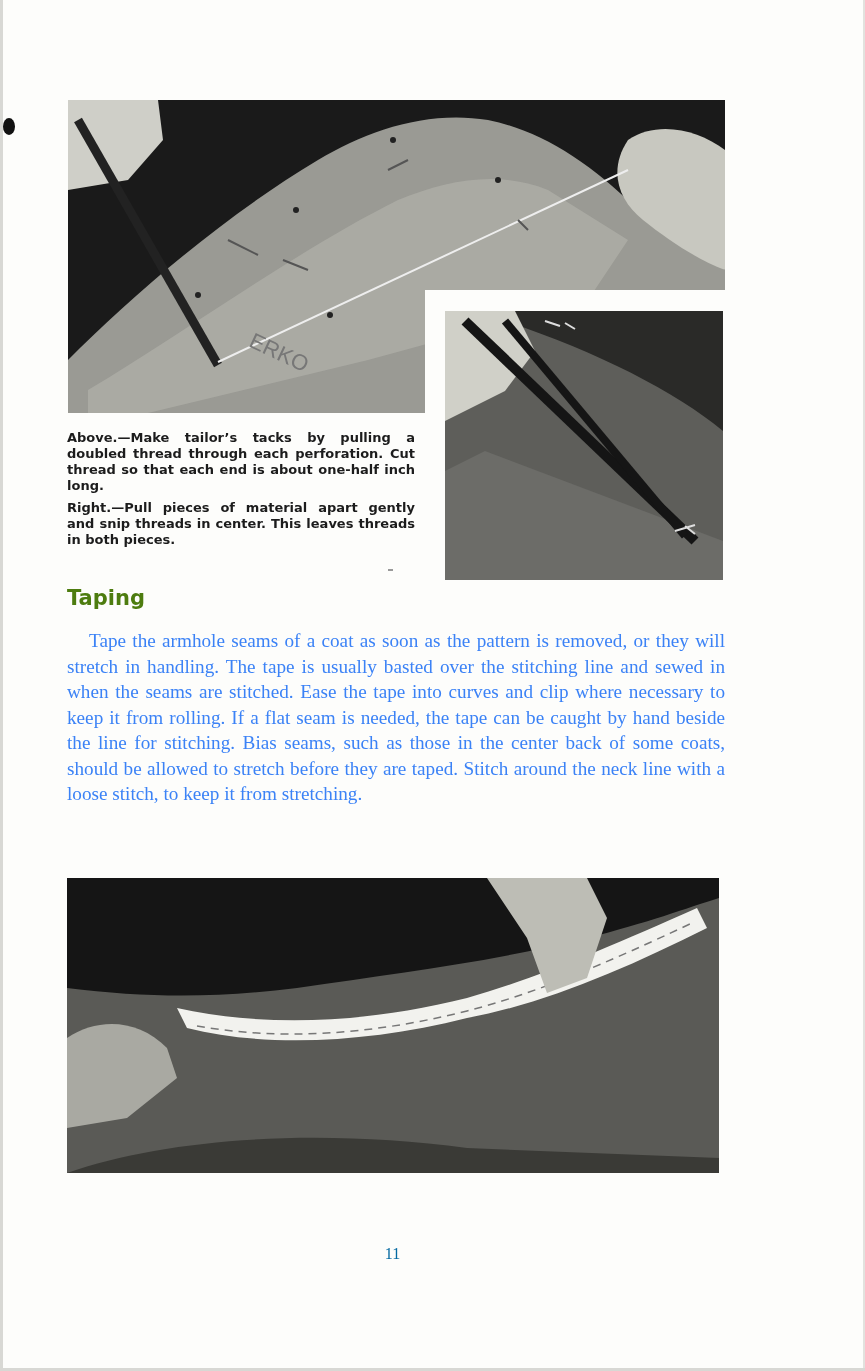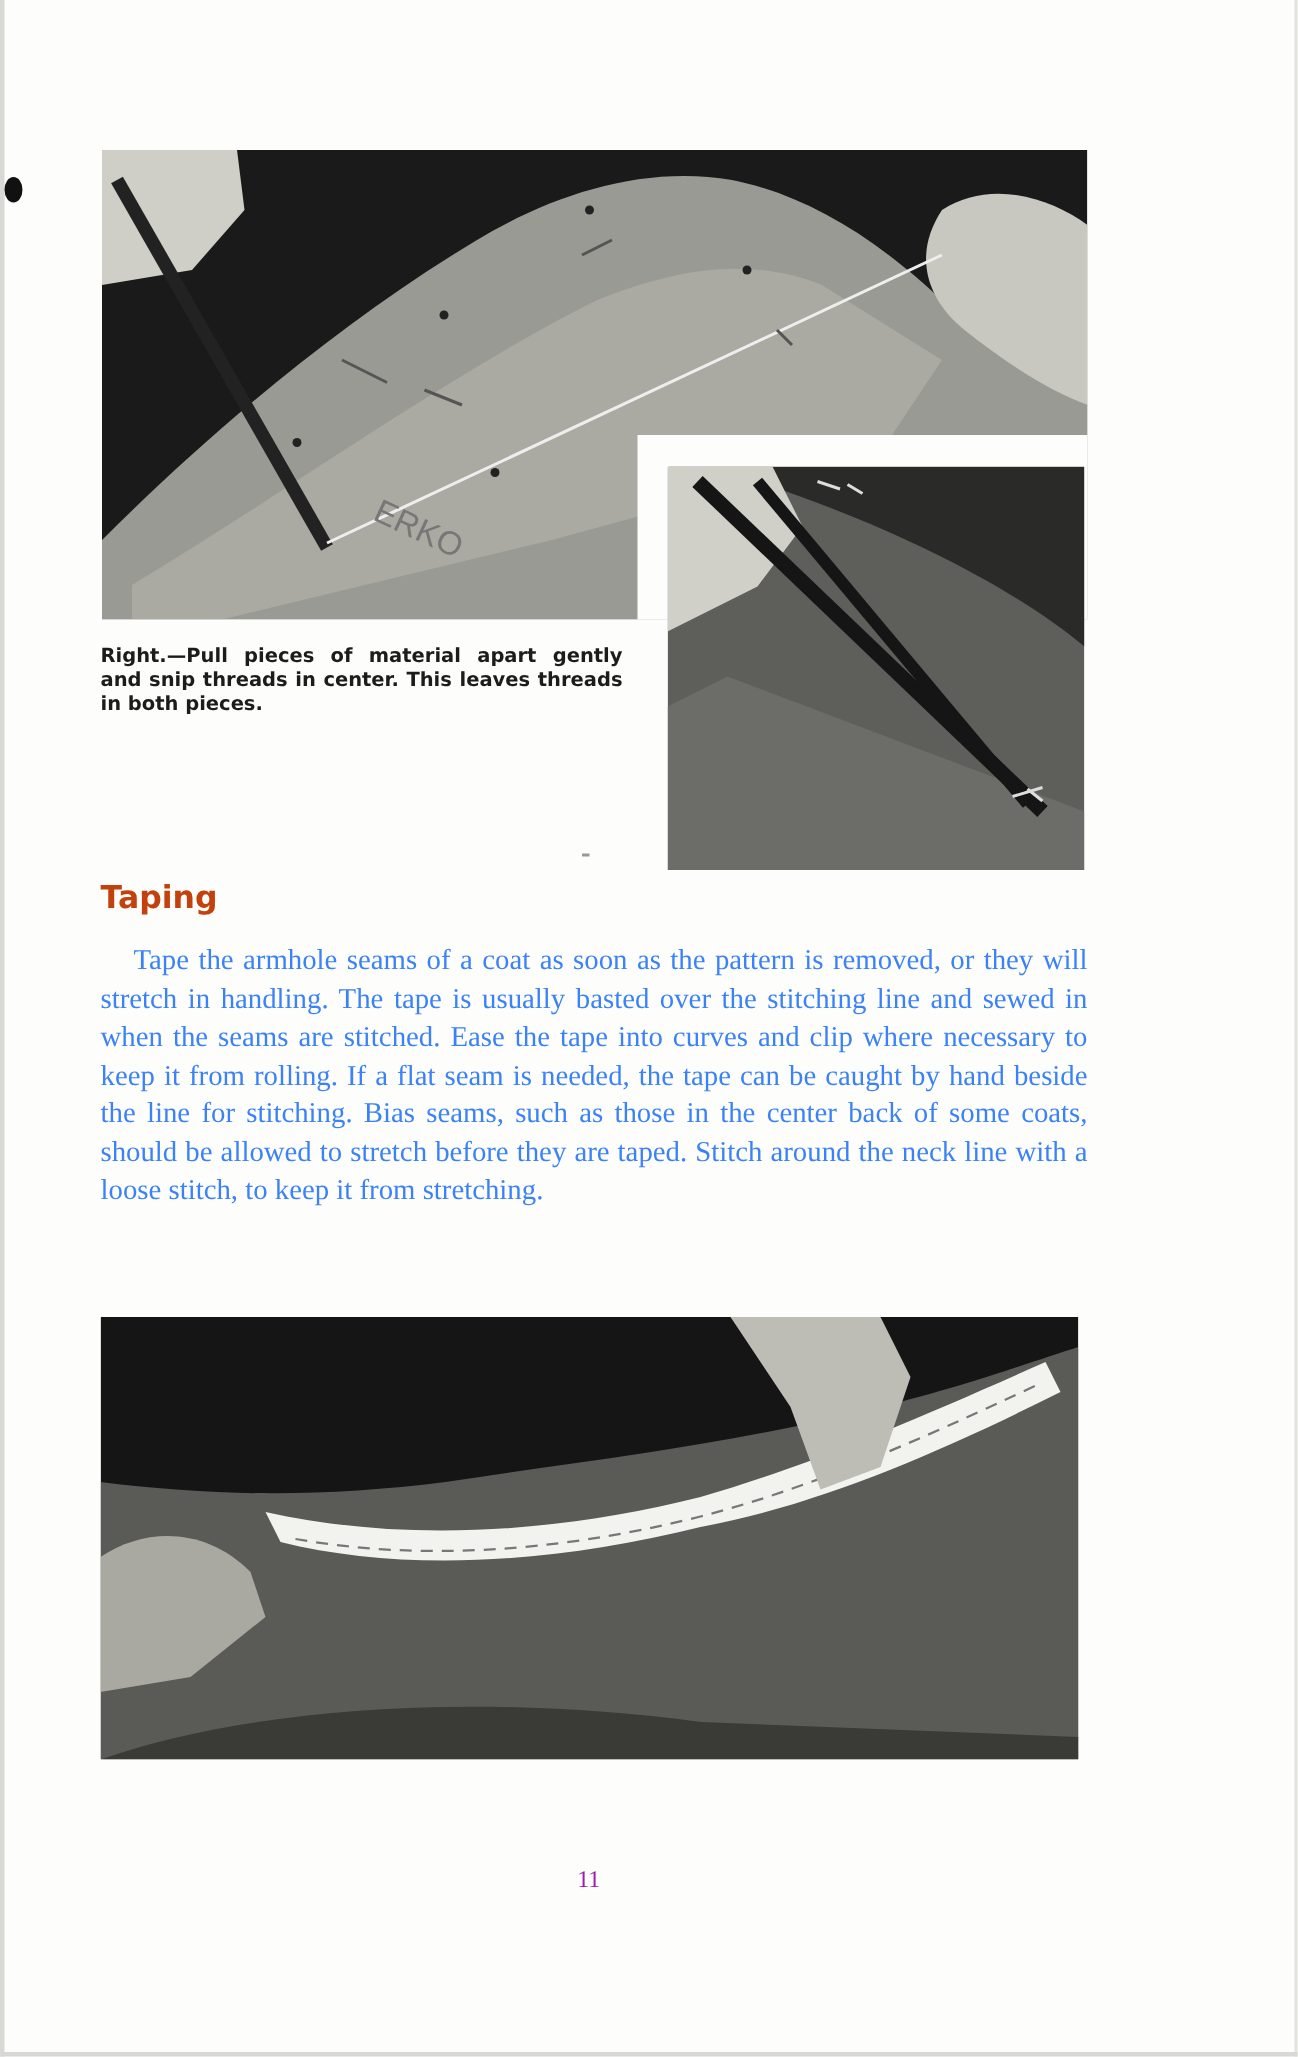--- a/index.html
+++ b/index.html
@@ -15,24 +15,24 @@
   #photo1 { left:68px; top:100px; width:657px; height:313px; }
   #photo1-mask { position:absolute; left:425px; top:290px; width:300px; height:123px; background:#fdfdfb; }
   #photo2 { left:445px; top:311px; width:278px; height:269px; }
   #photo3 { left:67px; top:878px; width:652px; height:295px; }
 
   .caption { position:absolute; font-family:"DejaVu Sans", sans-serif; font-weight:bold; color:#1c1c1c; }
   #caption-top { left:67px; top:430px; width:348px; font-size:13px; line-height:16px; text-align:justify; }
   #caption-top p { margin:0 0 6px 0; text-align:justify; text-align-last:left; }
   #caption-bottom { left:60px; top:1188px; width:670px; font-size:12.6px; line-height:17px; text-align:center; font-style:italic; }
 
-  #heading { position:absolute; left:67px; top:586px; font-family:"DejaVu Sans", sans-serif; font-weight:bold; font-size:21px; color:#c2410c; margin:0; }
+  #heading { position:absolute; left:67px; top:586px; font-family:"DejaVu Sans", sans-serif; font-weight:bold; font-size:21px; color:#4d7c0f; margin:0; }
   #body-text { position:absolute; left:67px; top:628px; width:658px; font-size:19.2px; line-height:25.5px;
                text-align:justify; text-indent:22px; margin:0; color:#3b82f6; }
-  #page-number { position:absolute; left:0; width:785px; top:1245px; text-align:center; font-size:16px; color:#a21caf; }
+  #page-number { position:absolute; left:0; width:785px; top:1245px; text-align:center; font-size:16px; color:#0369a1; }
   .stray-mark { position:absolute; left:388px; top:569px; width:5px; height:2px; background:#999; }
 </style>
 </head>
 <body>
 
 <div class="edge-left"></div>
 <div class="edge-right"></div>
 <div class="edge-bottom"></div>
 <div class="punch"></div>
 
@@ -62,20 +62,21 @@
     <path d="M0,0 L278,0 L278,120 C230,80 150,40 60,10 L0,0 Z" fill="#2a2a28"></path>
     <path d="M40,140 L278,230 L278,269 L0,269 L0,160 Z" fill="#6c6c68"></path>
     <path d="M0,0 L70,0 L90,40 L60,80 L0,110 Z" fill="#d0d0c8"></path>
     <line x1="20" y1="10" x2="250" y2="230" stroke="#151515" stroke-width="10"></line>
     <line x1="60" y1="10" x2="240" y2="225" stroke="#151515" stroke-width="8"></line>
     <path d="M100,10 l15,5 M120,12 l10,6 M240,215 l10,8 M230,220 l20,-6" stroke="#ddd" stroke-width="2"></path>
   </svg>
 </div>
 
 <div class="caption" id="caption-top">
+  <p>Above.—Make tailor’s tacks by pulling a doubled thread through each perforation. Cut thread so that each end is about one-half inch long.</p>
   <p>Right.—Pull pieces of material apart gently and snip threads in center. This leaves threads in both pieces.</p>
 </div>
 
 <div class="stray-mark"></div>
 
 <h2 id="heading">Taping</h2>
 <p id="body-text">Tape the armhole seams of a coat as soon as the pattern is removed, or they will stretch in handling. The tape is usually basted over the stitching line and sewed in when the seams are stitched. Ease the tape into curves and clip where necessary to keep it from rolling. If a flat seam is needed, the tape can be caught by hand beside the line for stitching. Bias seams, such as those in the center back of some coats, should be allowed to stretch before they are taped. Stitch around the neck line with a loose stitch, to keep it from stretching.</p>
 
 <div class="photo" id="photo3">
   <svg viewBox="0 0 652 295" preserveAspectRatio="none">

